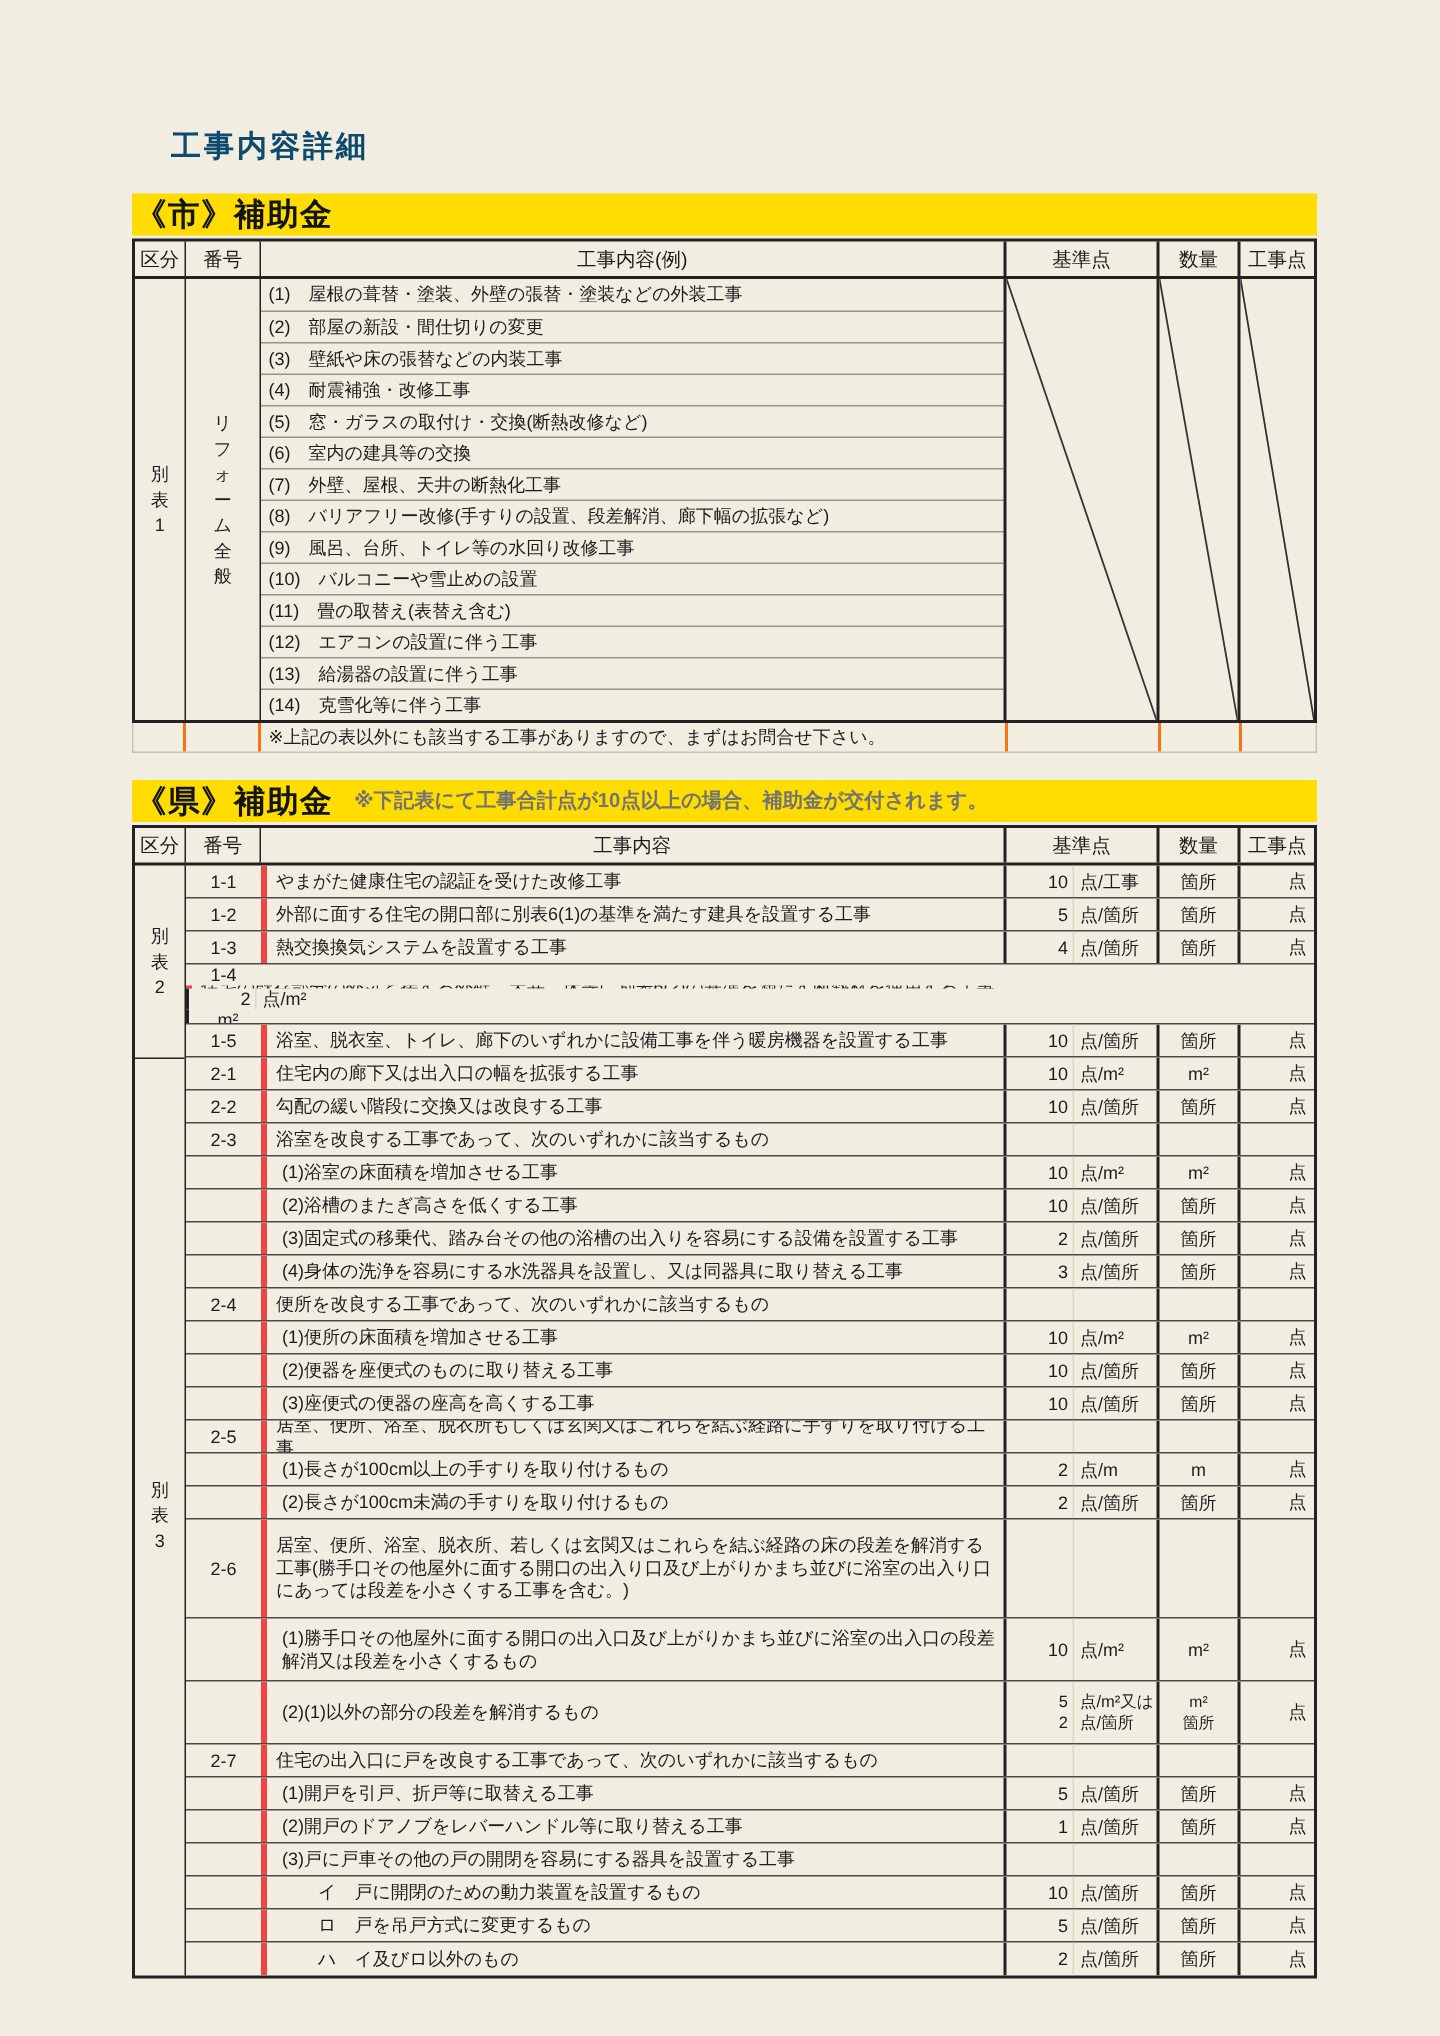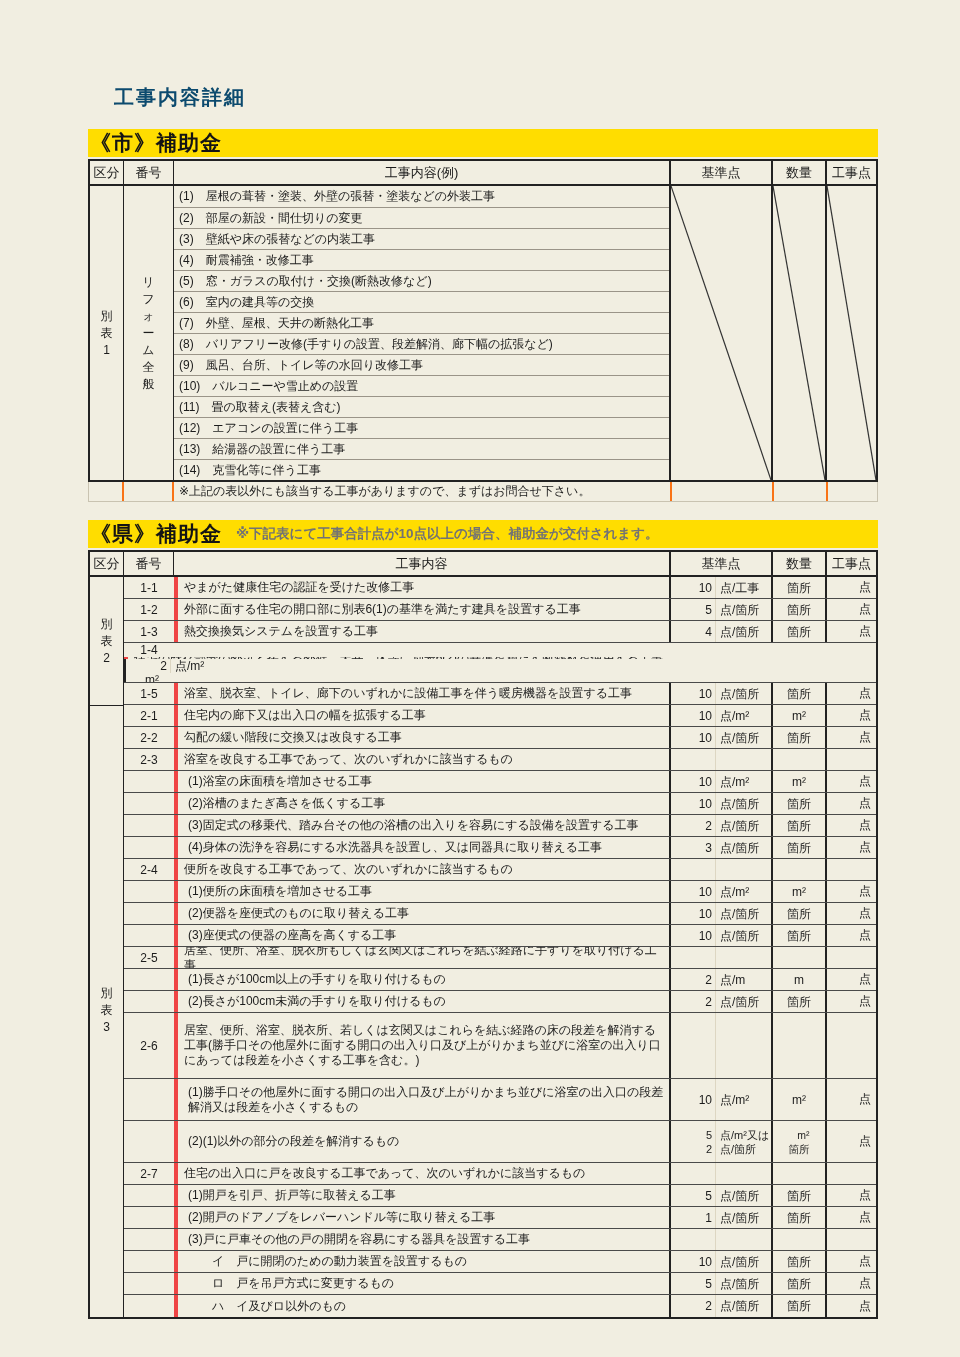--- a/index.html
+++ b/index.html
@@ -58,21 +58,21 @@
   .trow.h40{height:40px;flex-direction:column;}
   .trow.h64{height:66px;}
   .trow.h42{height:42px;}
   .r-no{width:50px;display:flex;align-items:center;justify-content:center;font-size:12px;}
   .r-text{flex:1;border-left:4px solid #ef4444;display:flex;align-items:center;font-size:12px;line-height:15px;padding:1px 4px 1px 6px;overflow:hidden;}
   .sub .r-text{padding-left:10px;}
   .sub2 .r-text{padding-left:34px;}
   .r-basis{width:102px;border-left:2px solid #222;display:flex;align-items:stretch;font-size:12px;padding-left:13px;}
   .bnum{width:32px;display:flex;align-items:center;justify-content:flex-end;padding-right:3px;border-right:1px solid #ddd6c2;white-space:pre-line;line-height:14px;}
   .bunit{flex:1;display:flex;align-items:center;padding-left:4px;white-space:pre-line;line-height:14px;}
-  .r-qty{width:54px;border-left:2px solid #222;display:flex;align-items:center;justify-content:center;text-align:right;font-size:12px;white-space:pre-line;line-height:14px;}
+  .r-qty{width:54px;border-left:2px solid #222;display:flex;align-items:center;justify-content:center;text-align:center;font-size:12px;white-space:pre-line;line-height:14px;}
   .r-pt{width:51px;border-left:2px solid #222;display:flex;align-items:center;justify-content:flex-end;padding-right:5px;font-size:12px;}
   .stacked .r-basis{font-size:11px;}
   .stacked .r-qty{font-size:10.5px;}
 </style>
 </head>
 <body>
 
 <div class="page">
   <div class="content">
 

